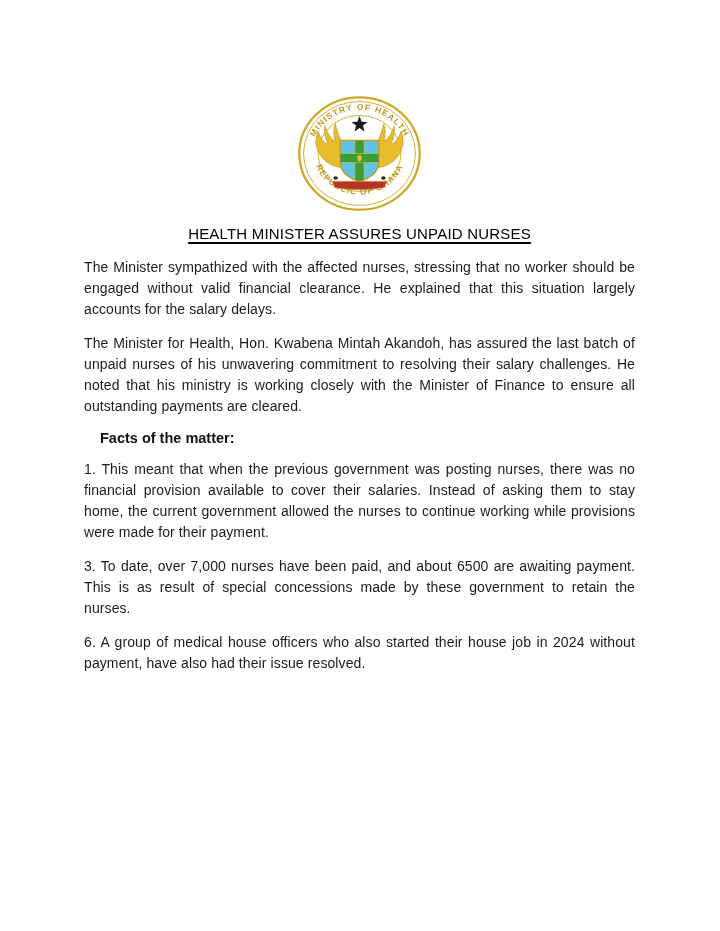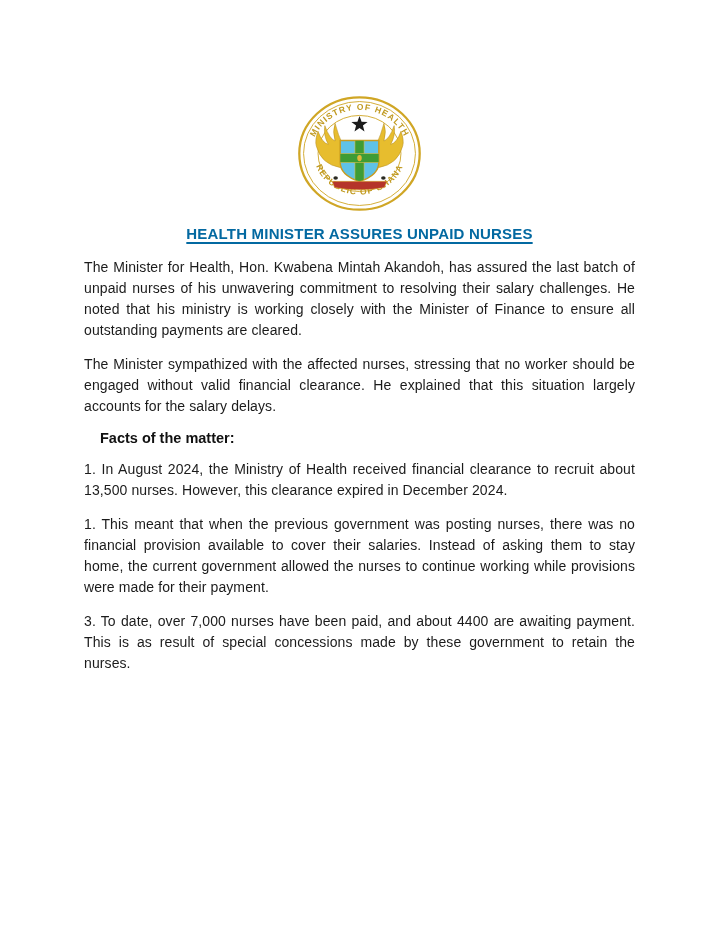--- a/index.html
+++ b/index.html
@@ -37,24 +37,24 @@
     text-align: center;
     font-size: 11.5px;
     font-weight: 700;
     letter-spacing: 0.4px;
     margin: 0 0 14px 0;
     color: #161616;
   }
   .title {
     text-align: center;
     font-size: 15px;
-    font-weight: 700;
+    font-weight: 400;
     letter-spacing: 0.2px;
     margin: 0 0 15px 0;
-    color: #0369a1;
+    color: #000000;
     text-decoration: underline;
     text-decoration-thickness: 2px;
     text-underline-offset: 3px;
   }
   .para {
     font-size: 14px;
     line-height: 21px;
     text-align: justify;
     letter-spacing: 0.1px;
     margin: 0 0 13px 0;
@@ -116,22 +116,22 @@
         <ellipse cx="110" cy="111" rx="4" ry="5.5" fill="#e3b83a"></ellipse>
       </g>
 
       <path d="M 62 152 L 158 152 L 154 163 Q 110 171 66 163 Z" fill="#b5342a" stroke="#d8a92c" stroke-width="1"></path>
     </svg>
   </div>
 
 
   <h1 class="title">HEALTH MINISTER ASSURES UNPAID NURSES</h1>
 
+  <p class="para">The Minister sympathized with the affected nurses, stressing that no worker should be engaged without valid financial clearance. He explained that this situation largely accounts for the salary delays.</p>
   <p class="para">The Minister for Health, Hon. Kwabena Mintah Akandoh, has assured the last batch of unpaid nurses of his unwavering commitment to resolving their salary challenges. He noted that his ministry is working closely with the Minister of Finance to ensure all outstanding payments are cleared.</p>
-  <p class="para">The Minister sympathized with the affected nurses, stressing that no worker should be engaged without valid financial clearance. He explained that this situation largely accounts for the salary delays.</p>
 
   <h2 class="facts-heading">Facts of the matter:</h2>
 
-  <p class="para">1. In August 2024, the Ministry of Health received financial clearance to recruit about 13,500 nurses. However, this clearance expired in December 2024.</p>
   <p class="para">1. This meant that when the previous government was posting nurses, there was no financial provision available to cover their salaries. Instead of asking them to stay home, the current government allowed the nurses to continue working while provisions were made for their payment.</p>
-  <p class="para">3. To date, over 7,000 nurses have been paid, and about 4400 are awaiting payment. This is as result of special concessions made by these government to retain the nurses.</p>
+  <p class="para">3. To date, over 7,000 nurses have been paid, and about 6500 are awaiting payment. This is as result of special concessions made by these government to retain the nurses.</p>
+  <p class="para">6. A group of medical house officers who also started their house job in 2024 without payment, have also had their issue resolved.</p>
 
 </div>
 
 </body></html>

